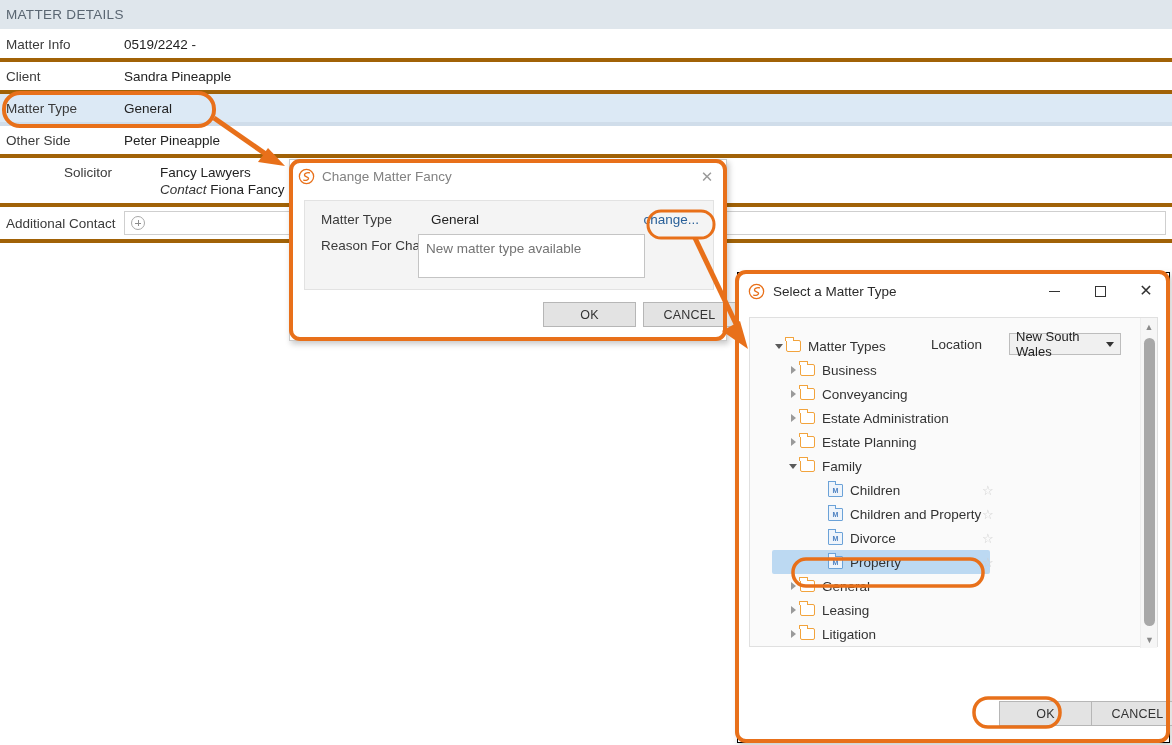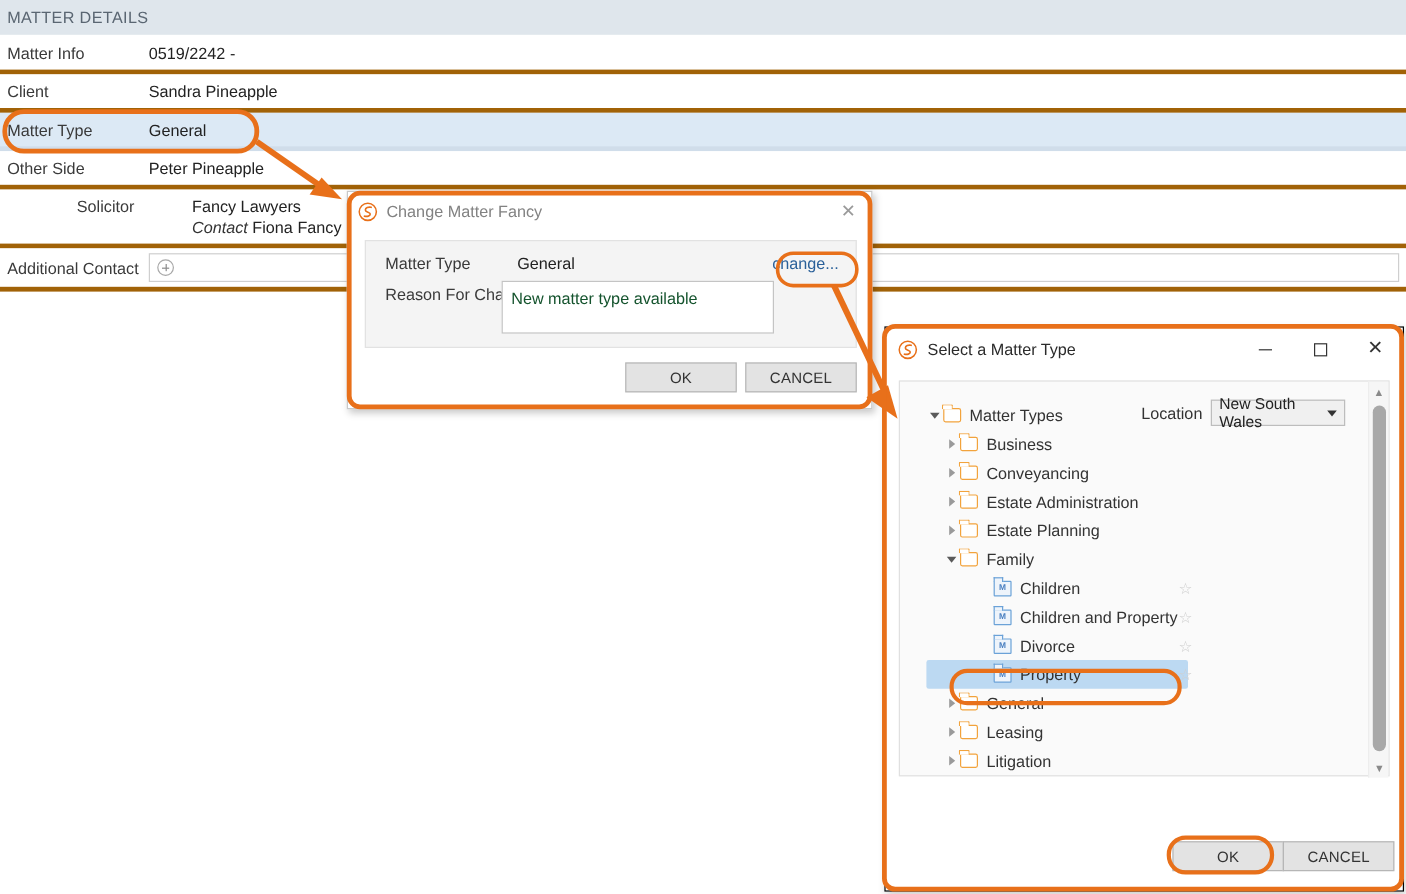--- a/index.html
+++ b/index.html
@@ -107,34 +107,34 @@
   .cm-val { position:absolute; left:126px; top:11px; color:#222; }
   .cm-change {
     position:absolute; right:14px; top:11px;
     color:#2a6099; cursor:pointer;
   }
   .cm-line2 { position:absolute; left:16px; top:37px; color:#3a3a3a; }
   .cm-textarea {
     position:absolute; left:113px; top:33px;
     width:227px; height:44px;
     background:#fff; border:1px solid #c4c4c4;
-    padding:6px 7px; color:#14532d; font-size:13.5px;
+    padding:6px 7px; color:#737373; font-size:13.5px;
     font-family:"Liberation Sans", sans-serif;
     resize:none; outline:none;
   }
 
   .btn {
     height:25px; min-width:93px;
     background:#e3e3e3;
     border:1px solid #b6b6b6;
     color:#333; font-size:12.5px;
     letter-spacing:.2px;
     cursor:pointer;
     font-family:"Liberation Sans", sans-serif;
-    display:flex; align-items:center; justify-content:center;
+    display:flex; align-items:center; justify-content:center;margin-left:22px;
   }
   #cm-ok     { position:absolute; left:231px; top:142px; width:93px; }
   #cm-cancel { position:absolute; left:331px; top:142px; width:93px; }
 
   
   #dlg-select {
     position:absolute; left:737px; top:272px;
     width:433px; height:471px;
     background:#ffffff;
     border:1px solid #000000;
@@ -164,21 +164,21 @@
   }
   .loc-wrap {
     position:absolute; right:36px; top:15px;
     display:flex; align-items:center; gap:7px;
   }
   .loc-label { color:#333; font-size:13.5px; }
   .loc-select {
     width:112px; height:22px;
     background:#f0f0f0; border:1px solid #bdbdbd;
     display:flex; align-items:center;
-    padding:0 6px; font-size:13px; color:#222;
+    padding:0 6px; font-size:13px; color:#222;margin-left:20px;
   }
   .loc-caret {
     margin-left:auto;
     width:0;height:0;
     border-left:4px solid transparent;
     border-right:4px solid transparent;
     border-top:5px solid #333;
   }
 
   .tree {

